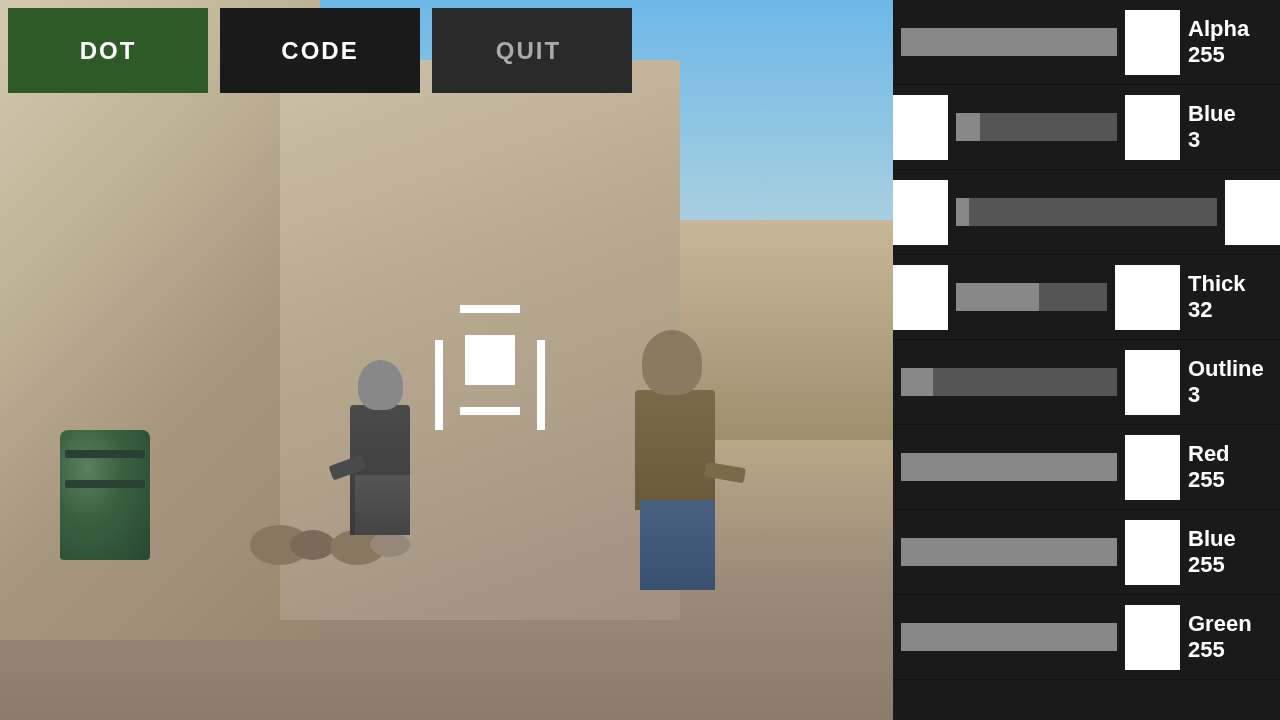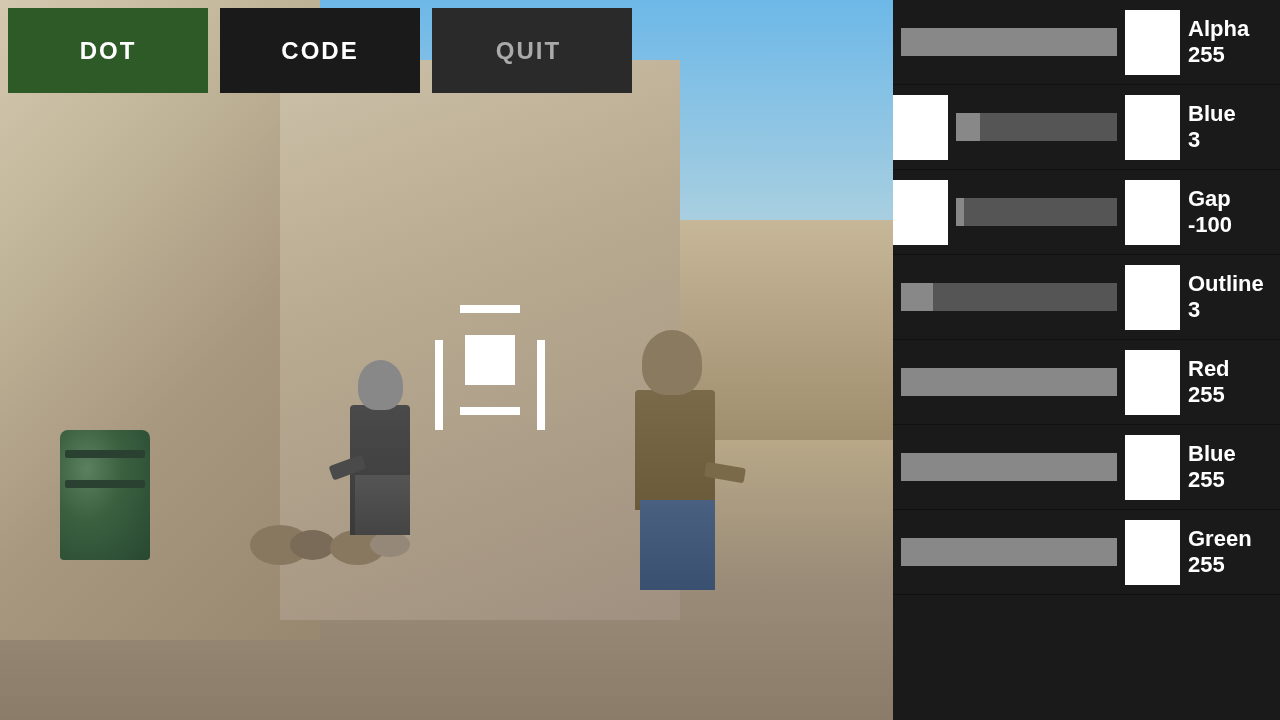--- a/index.html
+++ b/index.html
@@ -394,23 +394,30 @@
         <span class="slider-label-name">Blue</span>
         <span class="slider-label-value">3</span>
       </div>
     </div>
     <div class="slider-row">
       <div class="left-swatch"></div>
       <div class="slider-track">
         <div class="slider-fill" style="width: 5%;"></div>
       </div>
       <div class="color-swatch"></div>
-      <div class="slider-label-area">
-        <span class="slider-label-name">Gap</span>
-        <span class="slider-label-value">-100</span>
+    </div>
+    <div class="slider-row">
+      <div class="left-swatch"></div>
+      <div class="slider-track">
+        <div class="slider-fill" style="width: 55%;"></div>
+      </div>
+      <div class="color-swatch thick-swatch"></div>
+      <div class="slider-label-area">
+        <span class="slider-label-name">Thick</span>
+        <span class="slider-label-value">32</span>
       </div>
     </div>
     <div class="slider-row">
       <div class="slider-track">
         <div class="slider-fill" style="width: 15%;"></div>
       </div>
       <div class="color-swatch"></div>
       <div class="slider-label-area">
         <span class="slider-label-name">Outline</span>
         <span class="slider-label-value">3</span>

